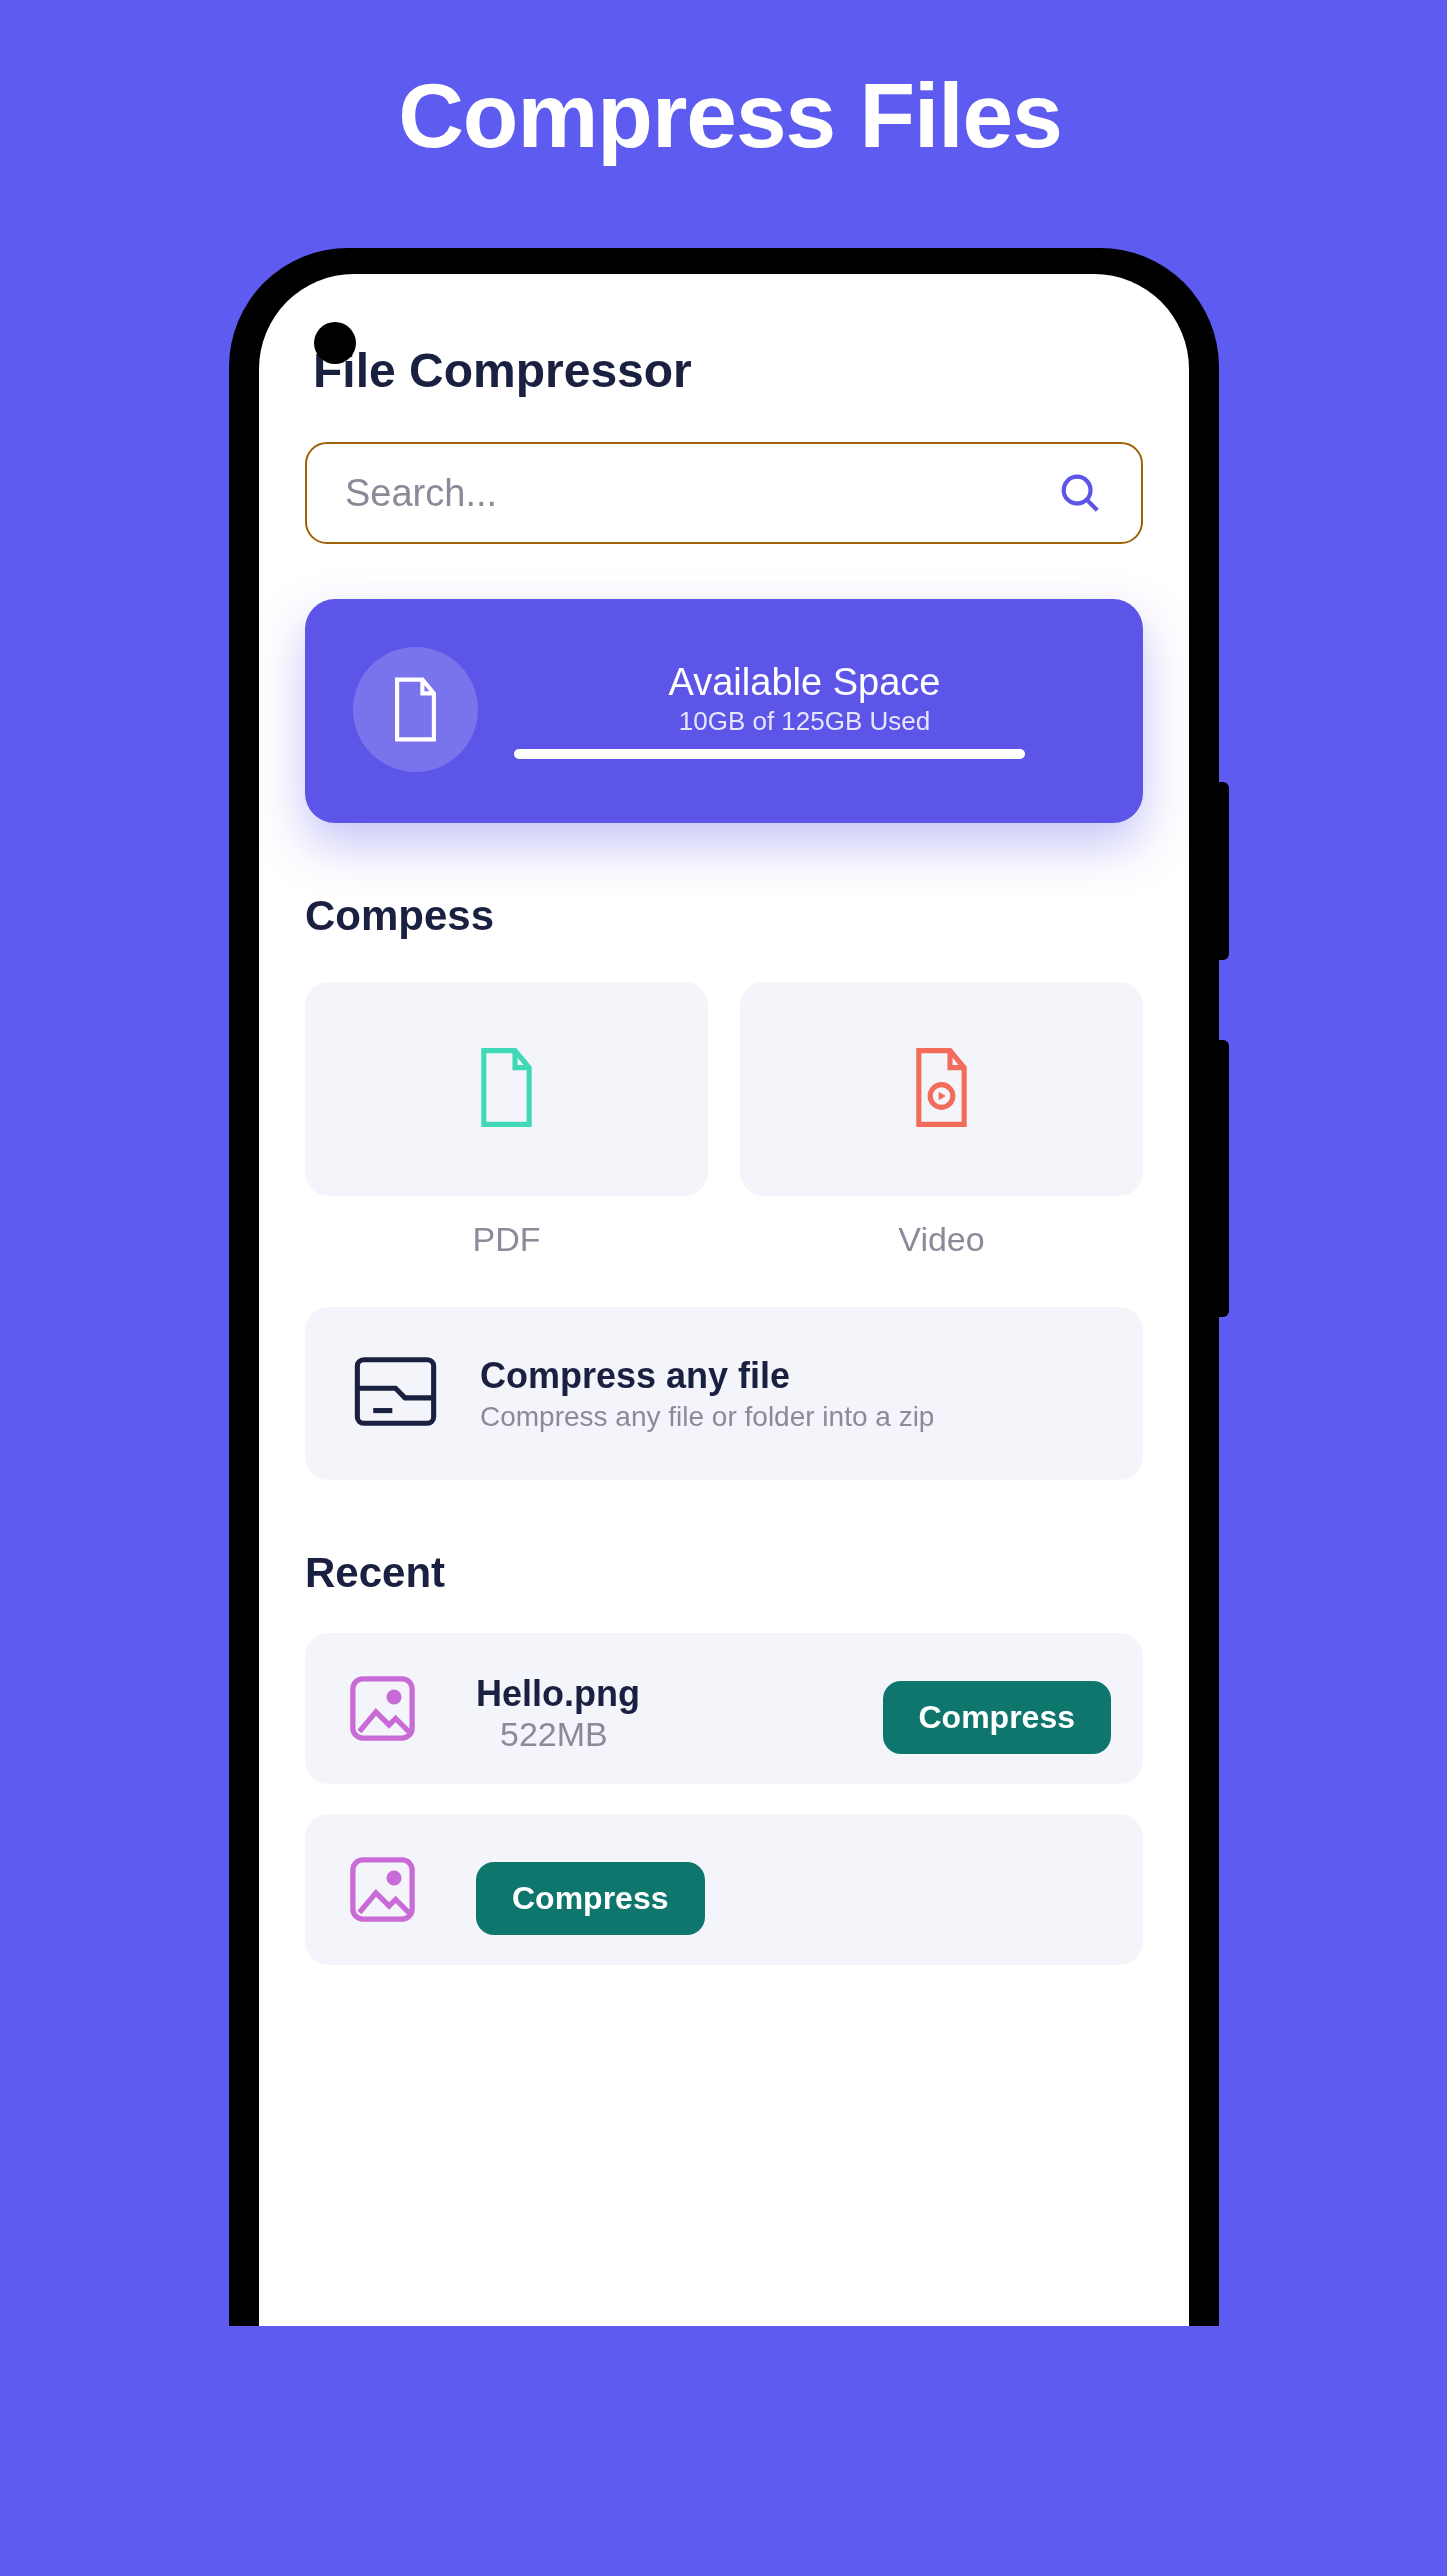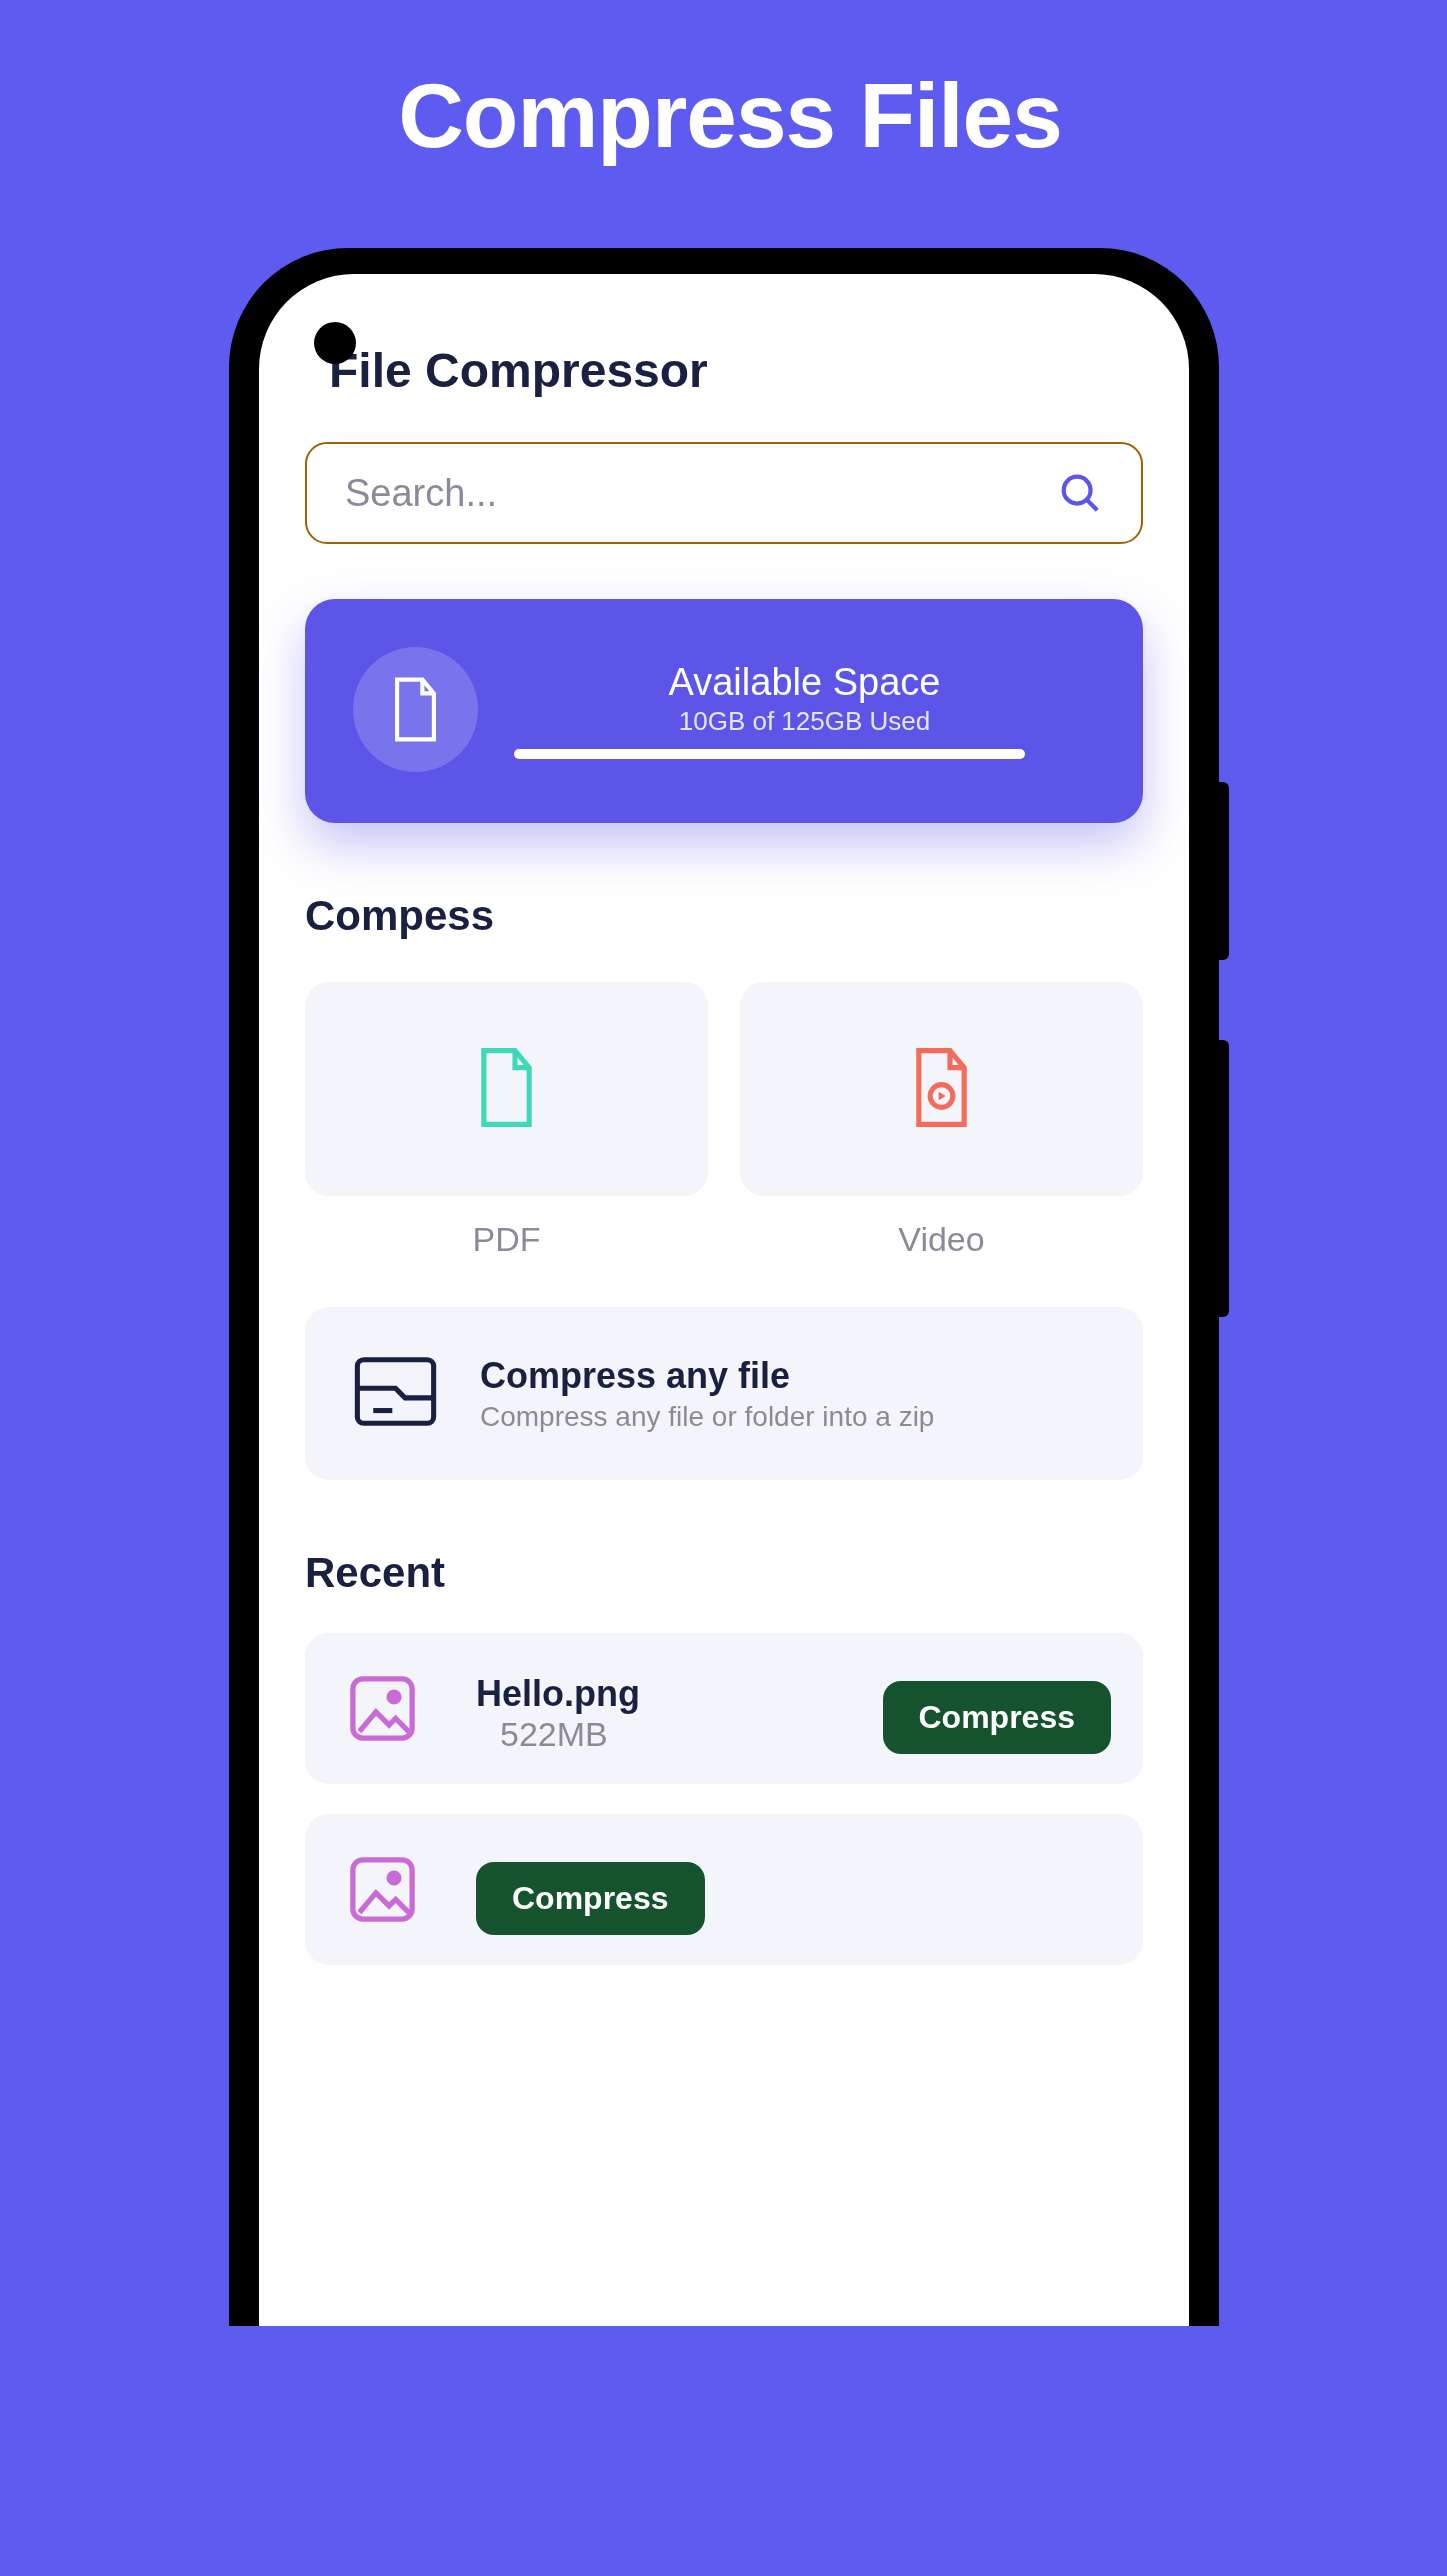--- a/index.html
+++ b/index.html
@@ -63,21 +63,21 @@
   height: 42px;
   background: #000;
   border-radius: 50%;
   z-index: 5;
 }
 
 .app-title {
   font-size: 48px;
   font-weight: 800;
   color: #1a2140;
-  margin-left: 24px;
+  margin-left: 8px;
 }
 
 .search-row {
   display: flex;
   align-items: center;
   border: 2px solid #a16207;
   border-radius: 22px;
   padding: 26px 38px;
   margin-top: 44px;
 }
@@ -200,21 +200,21 @@
   font-size: 36px;
   font-weight: 800;
   color: #1a2140;
 }
 .recent-size {
   color: #8c8a99;
   font-size: 34px;
   margin-left: 24px;
 }
 .compress-btn {
-  background: #14532d;
+  background: #0f766e;
   color: #fff;
   border: none;
   border-radius: 18px;
   padding: 18px 36px;
   font-size: 32px;
   font-weight: 800;
   cursor: pointer;
 }
 .recent-list { margin-top: 36px; }
 </style>

